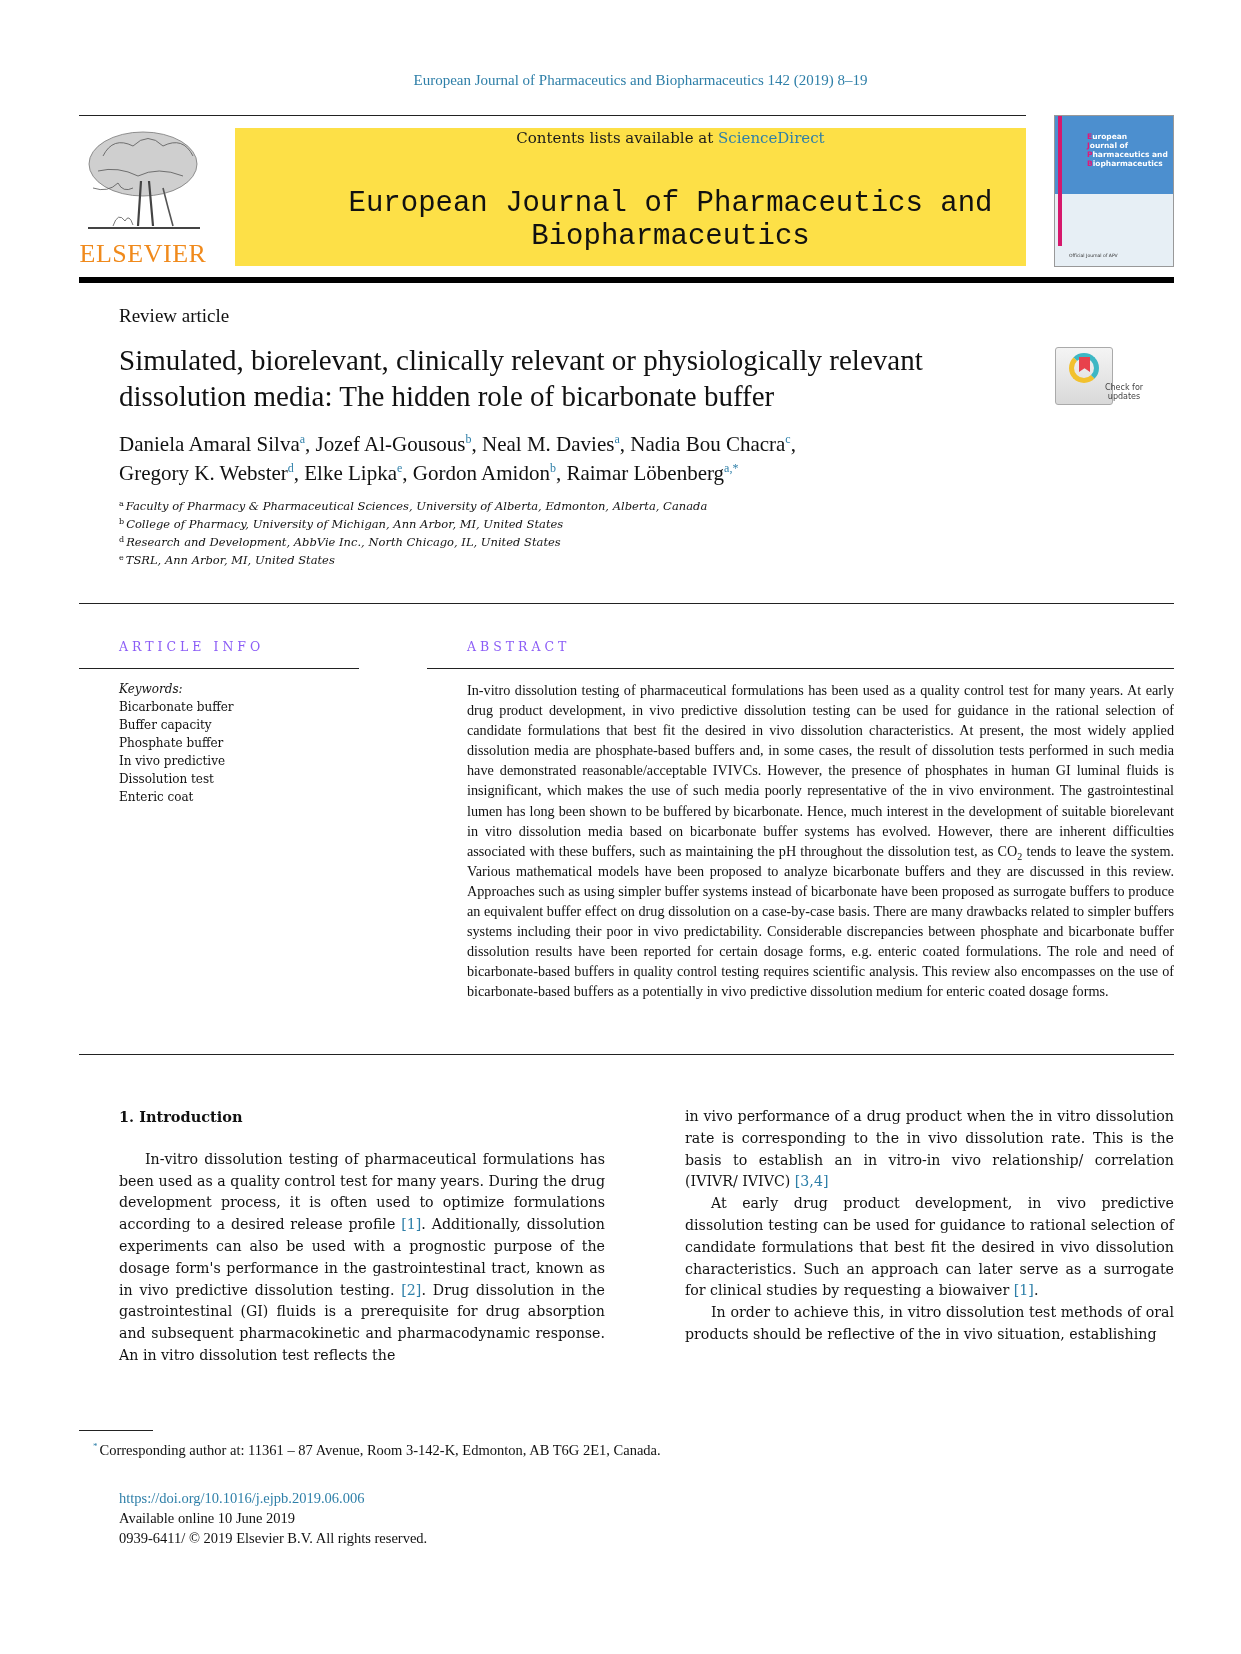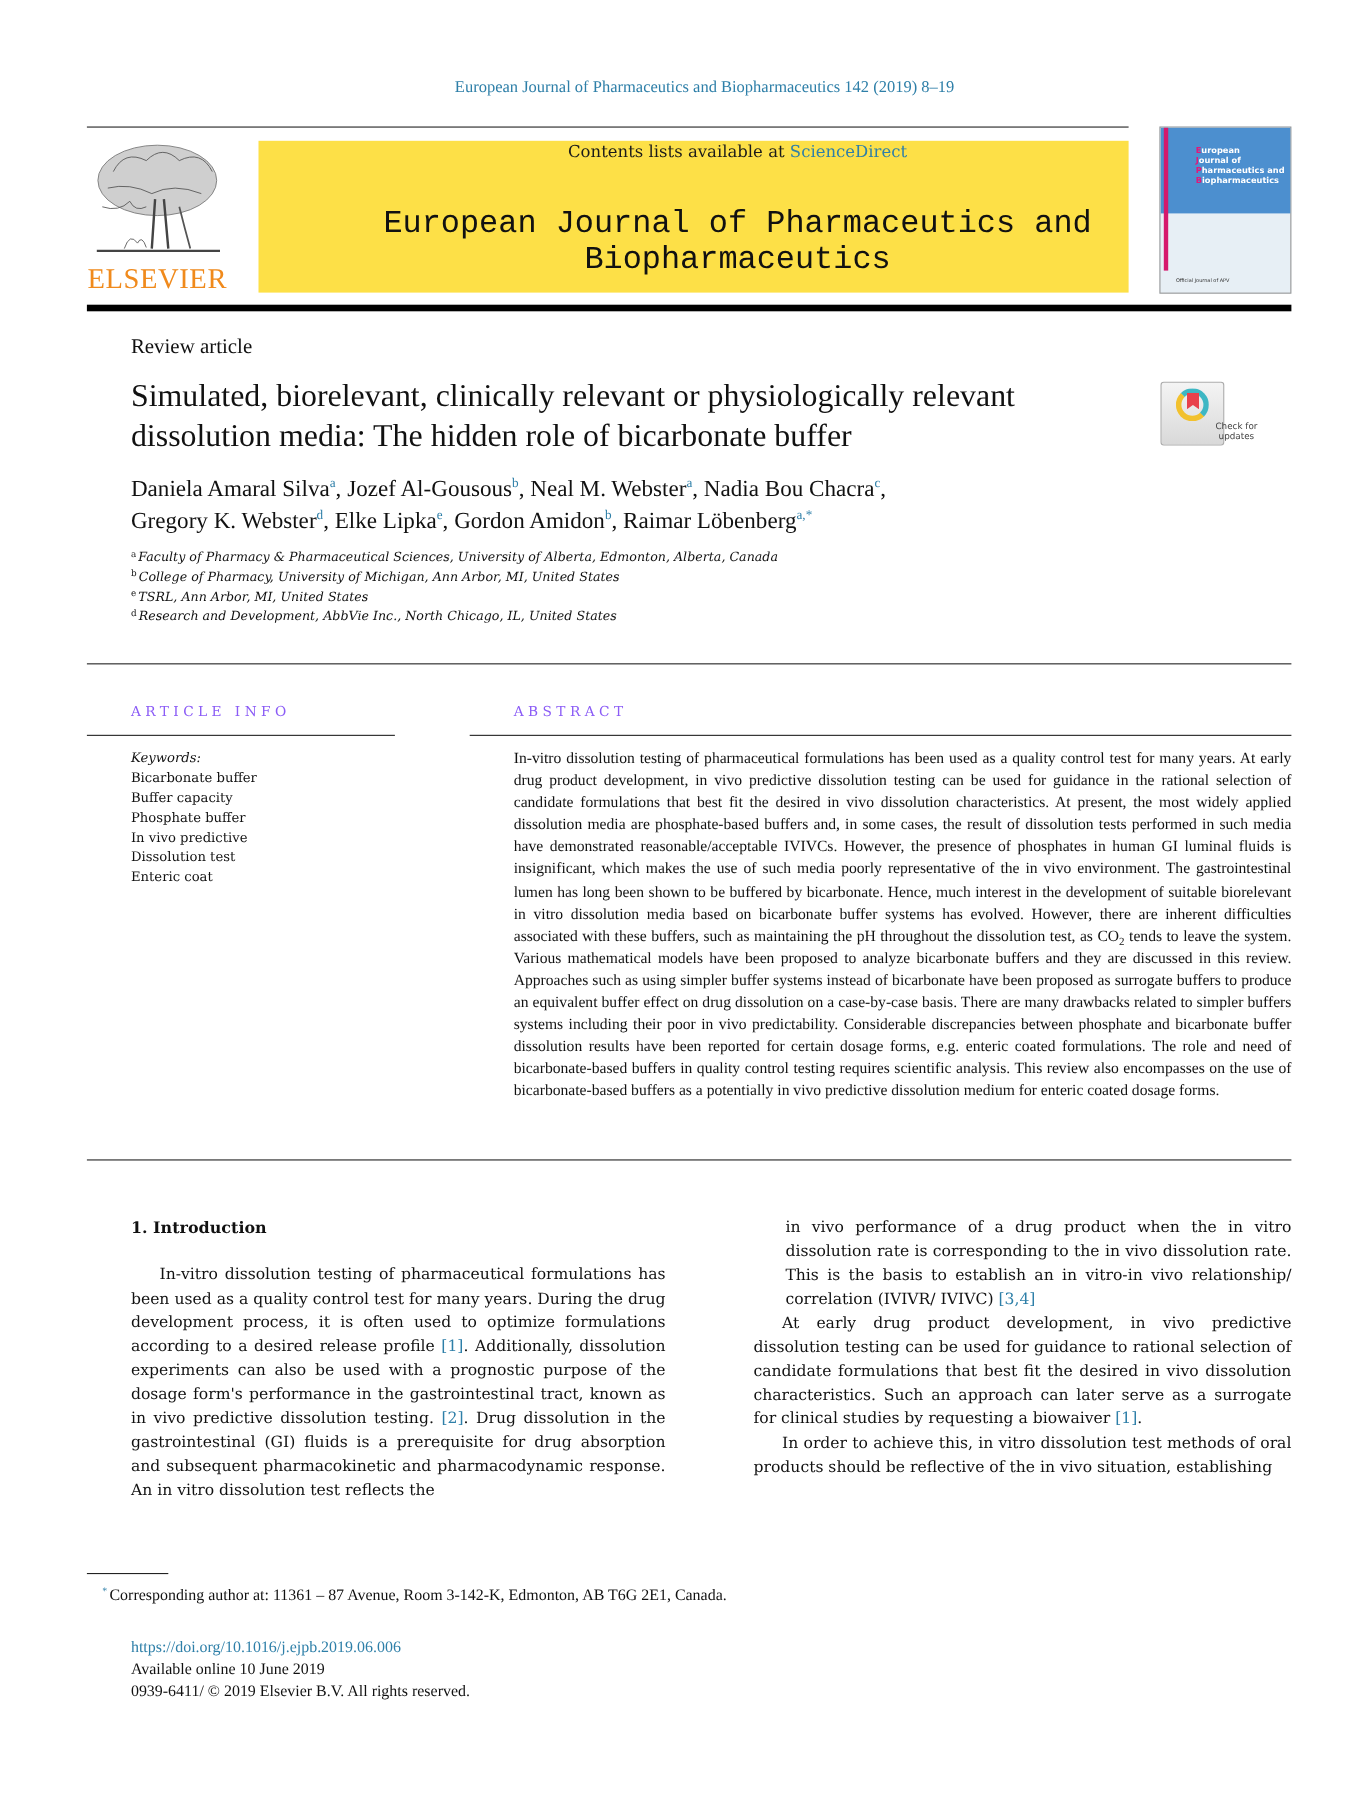--- a/index.html
+++ b/index.html
@@ -55,21 +55,21 @@
     .abstract sub { font-size: 10px; line-height: 0; }
 
     .rule-bottom { top: 1054px; left: 79px; width: 1095px; height: 1px; background: #222; }
 
     
     .col { font-family: "DejaVu Serif", serif; font-size: 14.2px; line-height: 21.8px; text-align: justify; color: #111; }
     .col-left { top: 1106px; left: 79px; width: 526px; }
     .col-right { top: 1106px; left: 645px; width: 529px; }
     .sec-title { font-weight: bold; margin-bottom: 21px; font-size: 14.5px; }
     .para { text-indent: 26px; }
-    .para.noindent { text-indent: 0; margin-left: 29px; }
+    .para.noindent { text-indent: 0; }
 
     
     .fn-rule { top: 1430px; left: 79px; width: 74px; height: 1px; background: #222; }
     .footnote { top: 1436px; left: 79px; width: 900px; font-family: "Liberation Serif", serif; font-size: 14.5px; line-height: 20px; color: #111; padding-left: 14px; }
     .footnote sup { font-size: 9px; color: #2e7fa8; margin-right: 2px; }
     .pubinfo { top: 1488px; left: 79px; width: 900px; font-family: "Liberation Serif", serif; font-size: 14.5px; line-height: 20px; color: #111; }
   </style>
 </head>
 <body>
 
@@ -122,33 +122,33 @@
   <div class="crossmark-flag"></div>
   <div class="crossmark-text">
     <div>Check for</div>
     <div>updates</div>
   </div>
 </div>
 
 <div class="abs authors">
   <span><span>Daniela Amaral Silva</span><sup>a</sup></span><span>, </span>
   <span><span>Jozef Al-Gousous</span><sup>b</sup></span><span>, </span>
-  <span><span>Neal M. Webster</span><sup>a</sup></span><span>, </span>
+  <span><span>Neal M. Davies</span><sup>a</sup></span><span>, </span>
   <span><span>Nadia Bou Chacra</span><sup>c</sup></span><span>,</span><br>
   <span><span>Gregory K. Webster</span><sup>d</sup></span><span>, </span>
   <span><span>Elke Lipka</span><sup>e</sup></span><span>, </span>
   <span><span>Gordon Amidon</span><sup>b</sup></span><span>, </span>
   <span><span>Raimar Löbenberg</span><sup>a,*</sup></span>
 </div>
 
 <div class="abs affils">
   <div><sup>a</sup><span>Faculty of Pharmacy &amp; Pharmaceutical Sciences, University of Alberta, Edmonton, Alberta, Canada</span></div>
   <div><sup>b</sup><span>College of Pharmacy, University of Michigan, Ann Arbor, MI, United States</span></div>
+  <div><sup>d</sup><span>Research and Development, AbbVie Inc., North Chicago, IL, United States</span></div>
   <div><sup>e</sup><span>TSRL, Ann Arbor, MI, United States</span></div>
-  <div><sup>d</sup><span>Research and Development, AbbVie Inc., North Chicago, IL, United States</span></div>
 </div>
 
 <div class="abs rule-mid"></div>
 
 <div class="abs sec-head info-head">ARTICLE INFO</div>
 <div class="abs sec-head abstract-head">ABSTRACT</div>
 <div class="abs rule-info"></div>
 <div class="abs rule-abs"></div>
 
 <div class="abs keywords">

